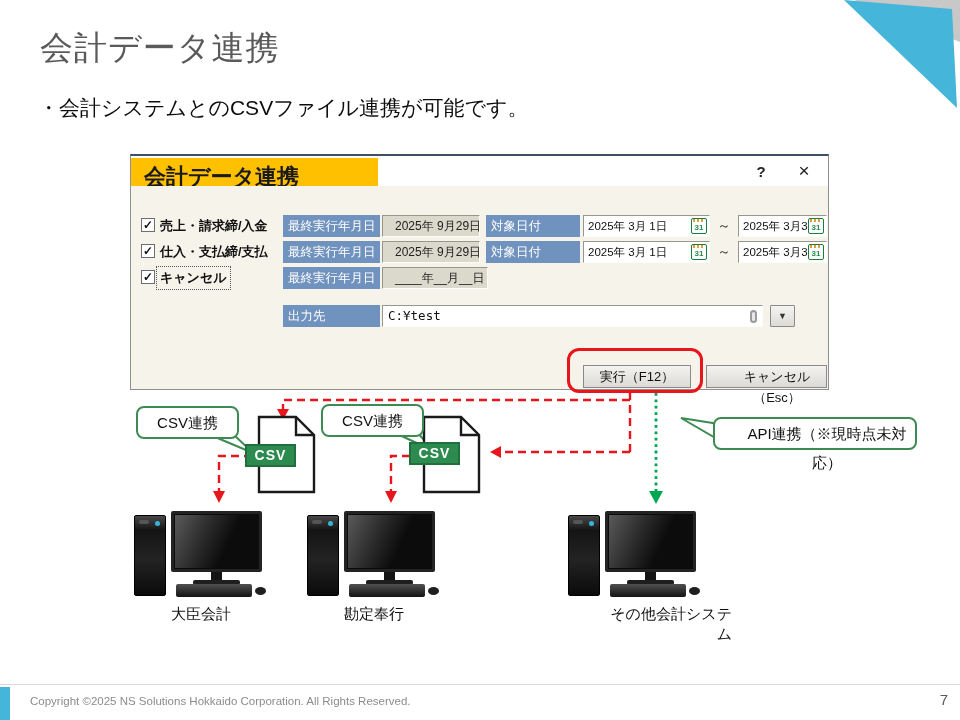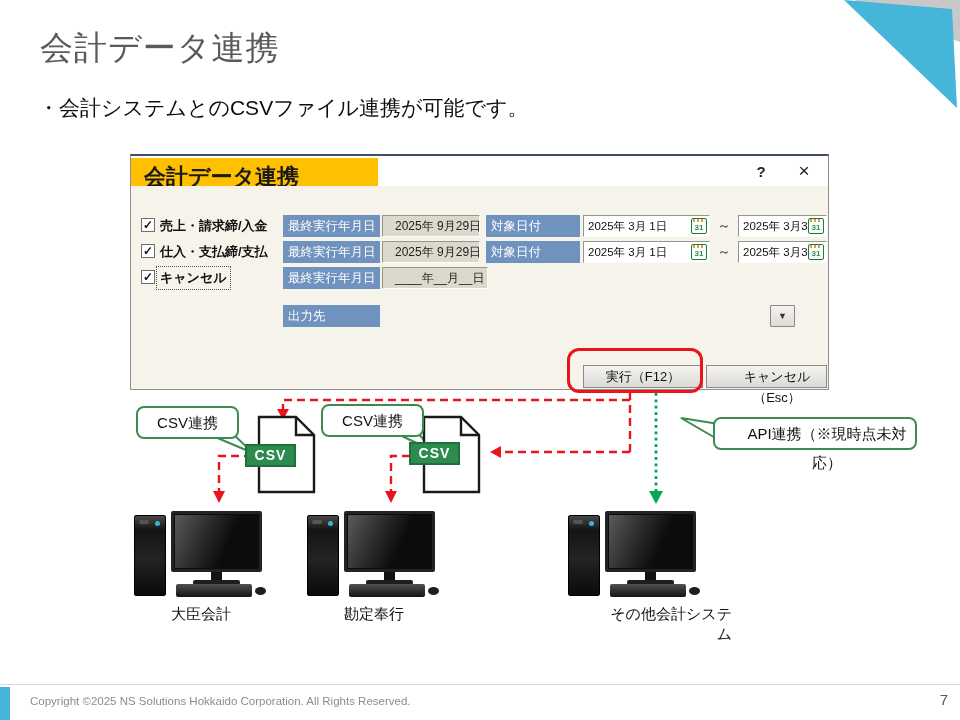--- a/index.html
+++ b/index.html
@@ -152,23 +152,27 @@
             <span class="cal-num">31</span>
           </span>
       </div>
 
       <div class="abs cb" style="left:10px; top:84px;">✓</div>
       <div class="abs cb-label focused" style="left:26px; top:81px;">キャンセル</div>
       <div class="abs lbl-blue" style="left:152px; top:81px; width:97px;">最終実行年月日</div>
       <div class="abs field-val" style="left:251px; top:81px; width:106px;">____年__月__日</div>
 
       <div class="abs lbl-blue" style="left:152px; top:119px; width:97px;">出力先</div>
+      <div class="abs out-input" style="left:251px; top:119px; width:381px;">
+        <span>C:¥test</span>
+        <span class="clip"></span>
+      </div>
       <div class="abs drop-btn" style="left:639px; top:119px;">▼</div>
 
-      <div class="abs btn" style="left:452px; top:179px; width:120px;">実行（F12）</div>
+      <div class="abs btn" style="left:452px; top:179px; width:108px;">実行（F12）</div>
       <div class="abs btn" style="left:575px; top:179px; width:121px;padding-left:21px;">キャンセル（Esc）</div>
     </div>
   </div>
 
   <div class="abs red-rect"></div>
 
   <svg class="abs overlay" viewBox="0 0 960 720">
 
     <g fill="#ffffff" stroke="#3d8b52" stroke-width="2">
       <polygon points="208,434 253,453 232,433"></polygon>

